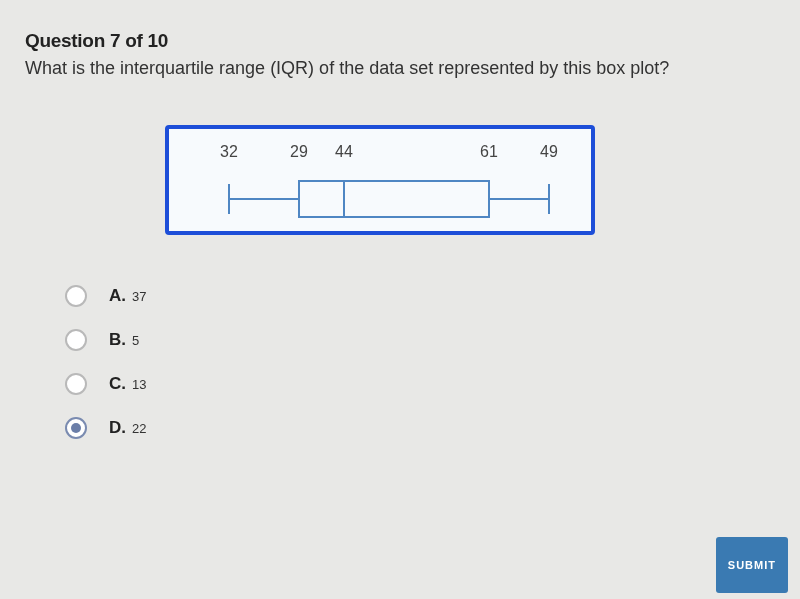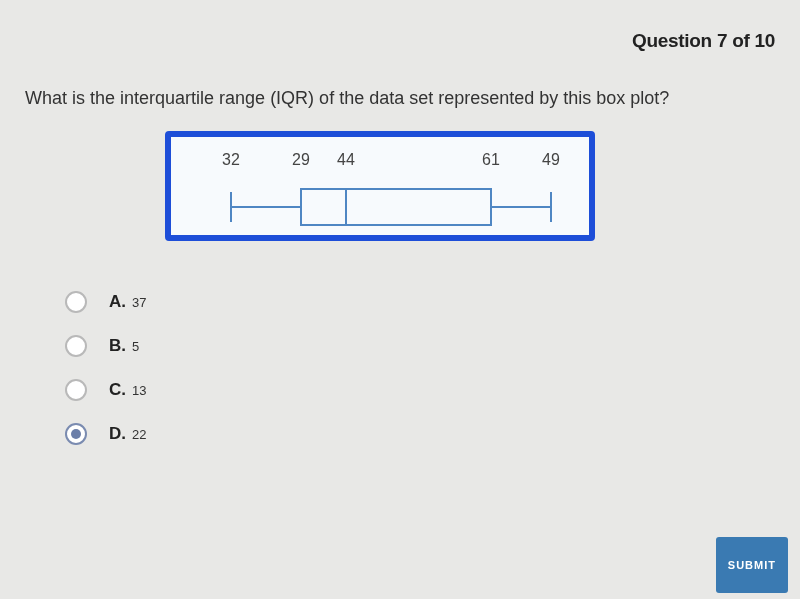--- a/index.html
+++ b/index.html
@@ -8,34 +8,33 @@
       background: #e8e8e6;
       width: 800px;
       height: 599px;
       padding: 30px 25px;
       color: #222;
       position: relative;
     }
     .question-header {
       font-weight: bold;
       font-size: 19px;
-      margin-bottom: 34px;
+      margin-bottom: 4px;
       letter-spacing: -0.3px;
-      text-align: right;
     }
     .question-text {
       font-size: 18px;
       line-height: 1.4;
-      margin-bottom: 20px;
+      margin-bottom: 44px;
       color: #333;
     }
     .boxplot-container {
       margin-left: 140px;
       margin-bottom: 50px;
-      border: 6px solid #1d4ed8;
+      border: 4px solid #1d4ed8;
       border-radius: 4px;
       width: 430px;
       height: 110px;
       position: relative;
       background: #f7fafd;
     }
     .bp-label {
       position: absolute;
       top: 14px;
       font-size: 16px;

